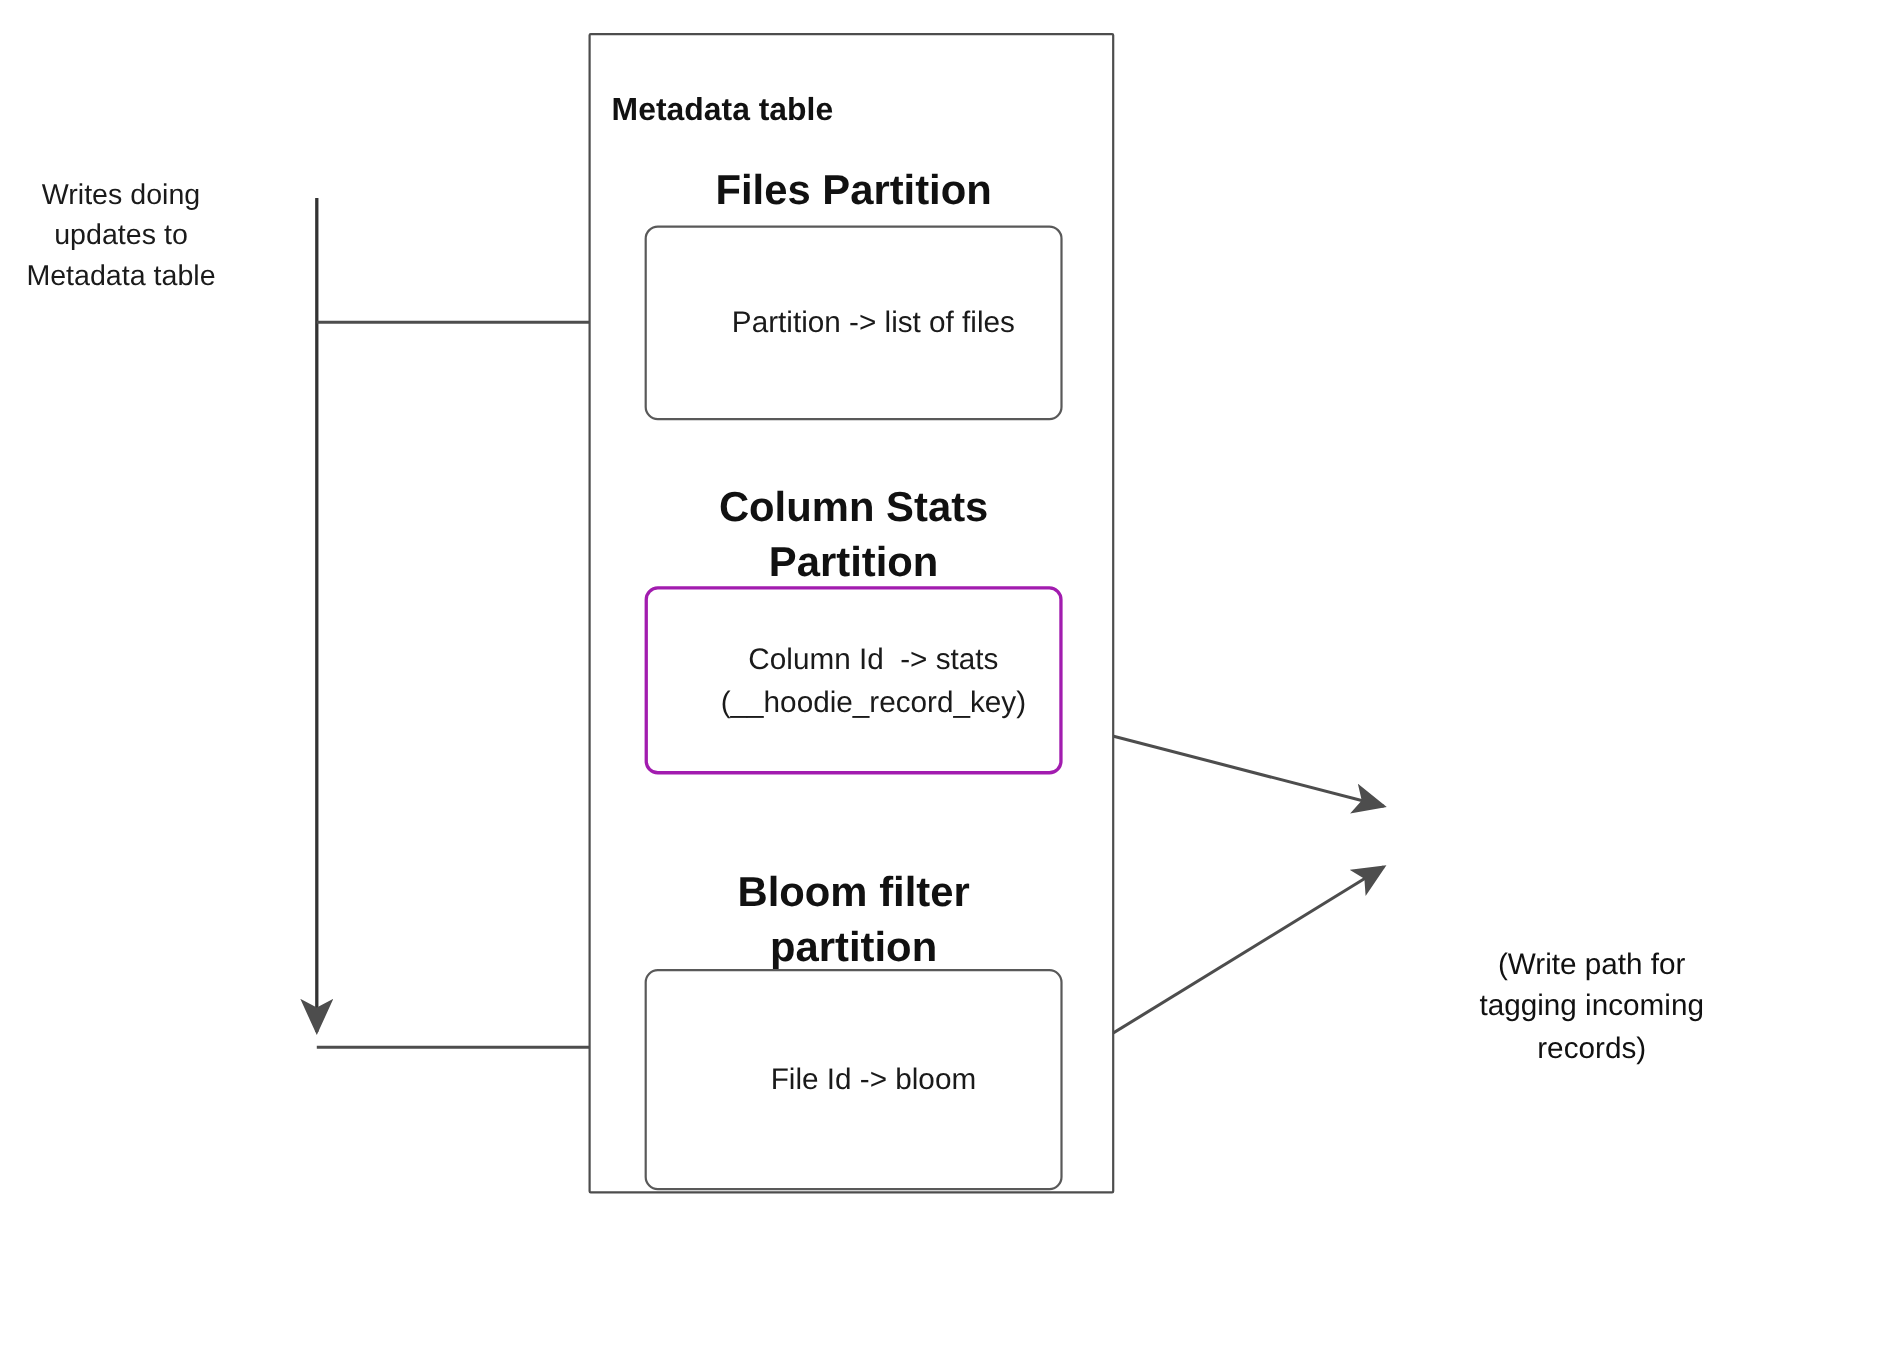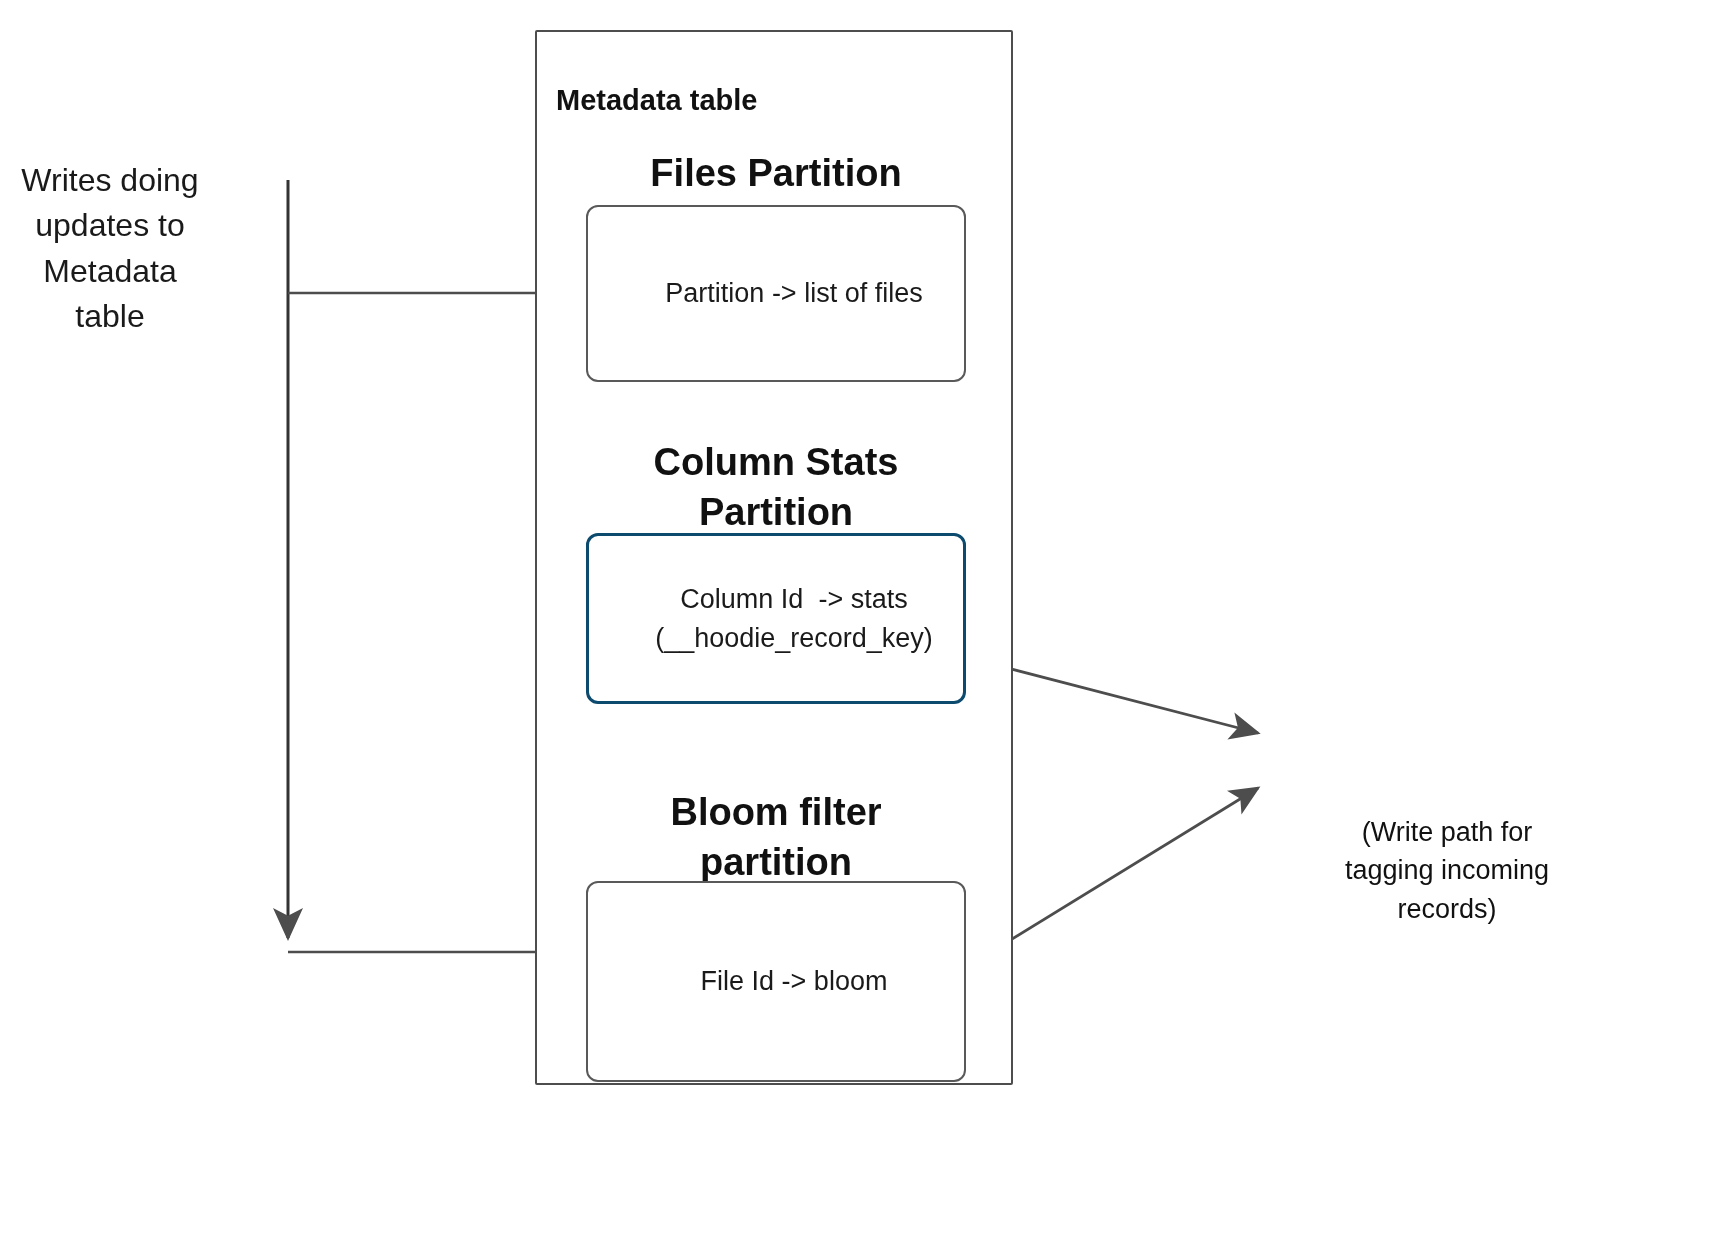--- a/index.html
+++ b/index.html
@@ -38,21 +38,21 @@
   .inner-box {
     border: 2px solid #595959;
     border-radius: 12px;
     display: flex;
     align-items: center;
     justify-content: center;
     text-align: center;
     padding-left: 36px;
   }
   .inner-box.emphasized {
-    border: 3px solid #0c4a6e;
+    border: 3px solid #a21caf;
   }
   .inner-text {
     font-size: 27px;
     line-height: 1.42;
     color: #1a1a1a;
     white-space: pre-wrap;
   }
   .label {
     position: absolute;
     text-align: center;
@@ -67,23 +67,24 @@
     line-height: 1.3;
   }
   .heading {
     font-size: 38px;
     line-height: 1.32;
   }
   .caption {
     font-size: 27px;
     line-height: 1.42;
     font-weight: normal;
+    margin-top: 44px;
   }
   .side-note {
-    font-size: 32px;
+    font-size: 26px;
     line-height: 1.42;
     font-weight: normal;
     color: #1a1a1a;
   }
 </style>
 </head>
 <body>
 
 <div id="canvas">
 

